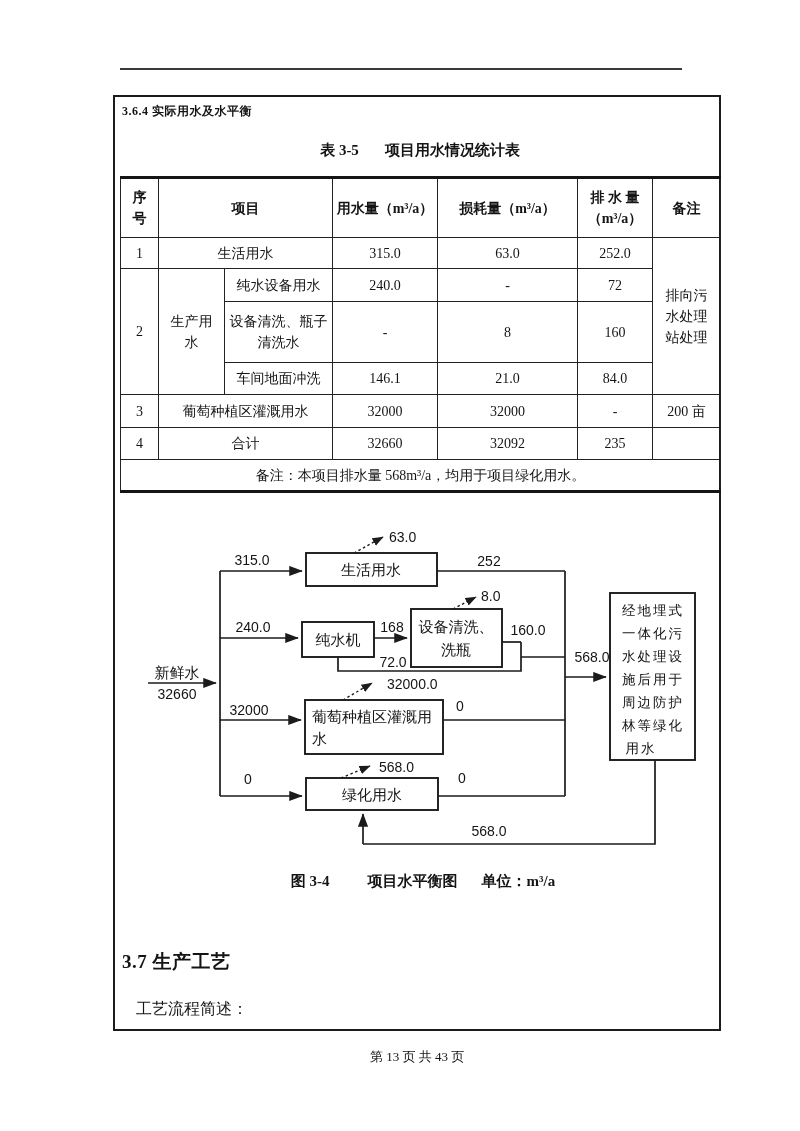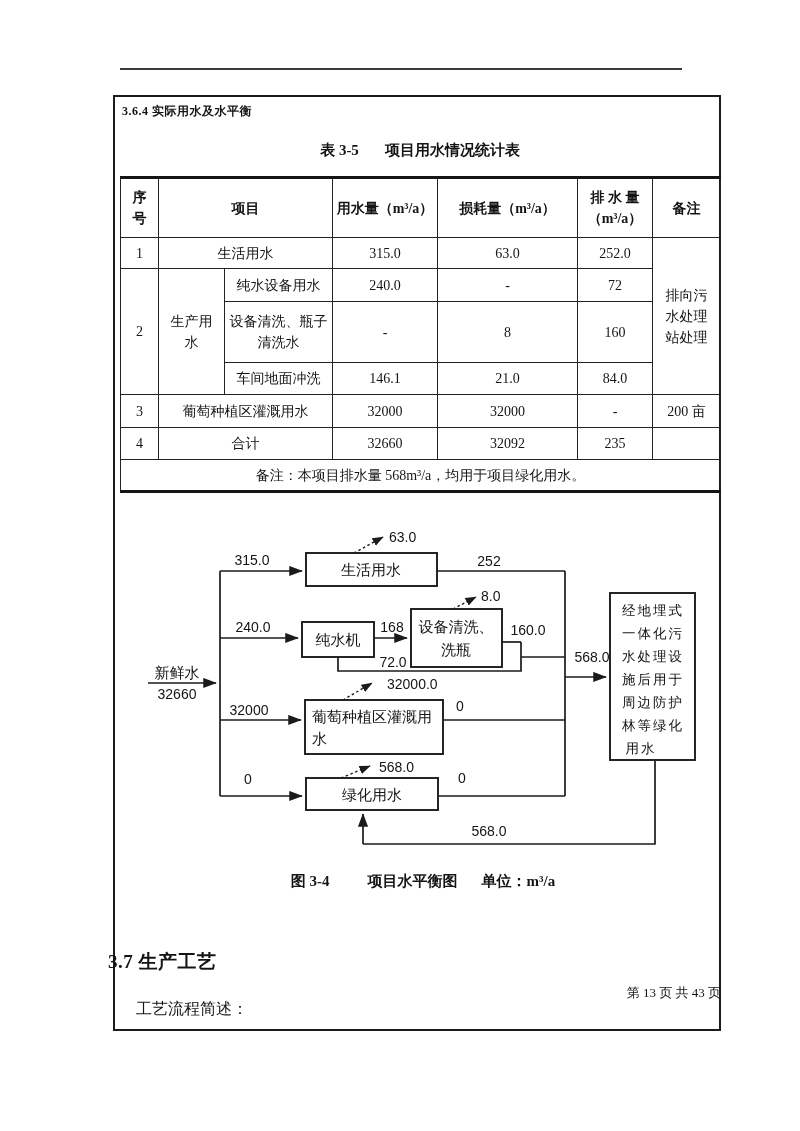--- a/index.html
+++ b/index.html
@@ -26,23 +26,23 @@
   #diagram{left:115px;top:505px;}
   #diagram line, #diagram polyline{stroke:#1b1b1b;stroke-width:1.7;fill:none;}
   #diagram .dot{stroke-dasharray:2.5,2.6;stroke-width:1.4;}
   #diagram rect{fill:#ffffff;stroke:#1b1b1b;stroke-width:1.9;}
   #diagram text{fill:#141414;}
   #diagram text.num{font-family:"Liberation Sans", sans-serif;font-size:14px;}
   #diagram text.cjk{font-family:"Liberation Sans", sans-serif;font-size:15px;}
   #diagram text.small-cjk{font-family:"Liberation Sans", sans-serif;font-size:13.5px;letter-spacing:2px;}
   #fig-caption{left:119px;top:872px;width:608px;text-align:center;font-size:15px;font-weight:bold;}
   #fig-caption .g1{margin-right:38px;} #fig-caption .g2{margin-right:24px;}
-  #h37{left:108px;top:949px;font-size:19px;font-weight:bold;letter-spacing:0.5px;}
+  #h37{left:122px;top:949px;font-size:19px;font-weight:bold;letter-spacing:0.5px;}
   #p37{left:136px;top:999px;font-size:16px;}
-  #page-footer{left:113px;top:984px;width:608px;text-align:right;font-size:13px;}
+  #page-footer{left:113px;top:1048px;width:608px;text-align:center;font-size:13px;}
 </style>
 </head>
 <body>
 
 <div id="top-rule" class="abs"></div>
 <div id="content-box" class="abs"></div>
 
 <div id="h364" class="abs">3.6.4 实际用水及水平衡</div>
 
 <div id="table-title" class="abs">

